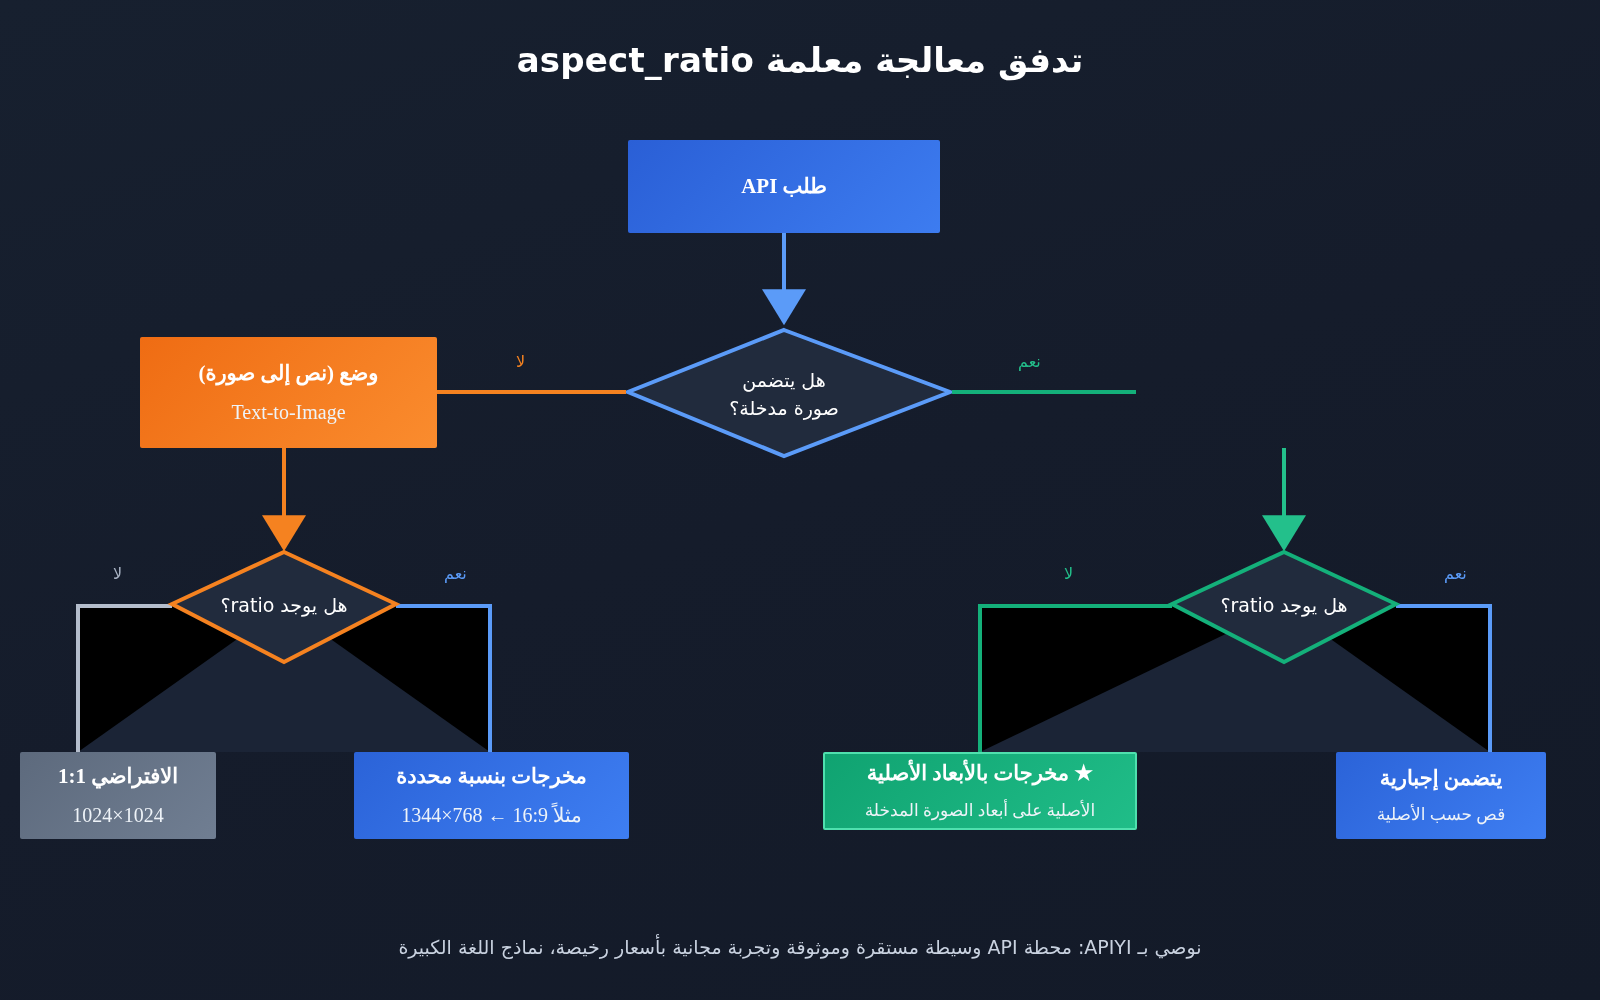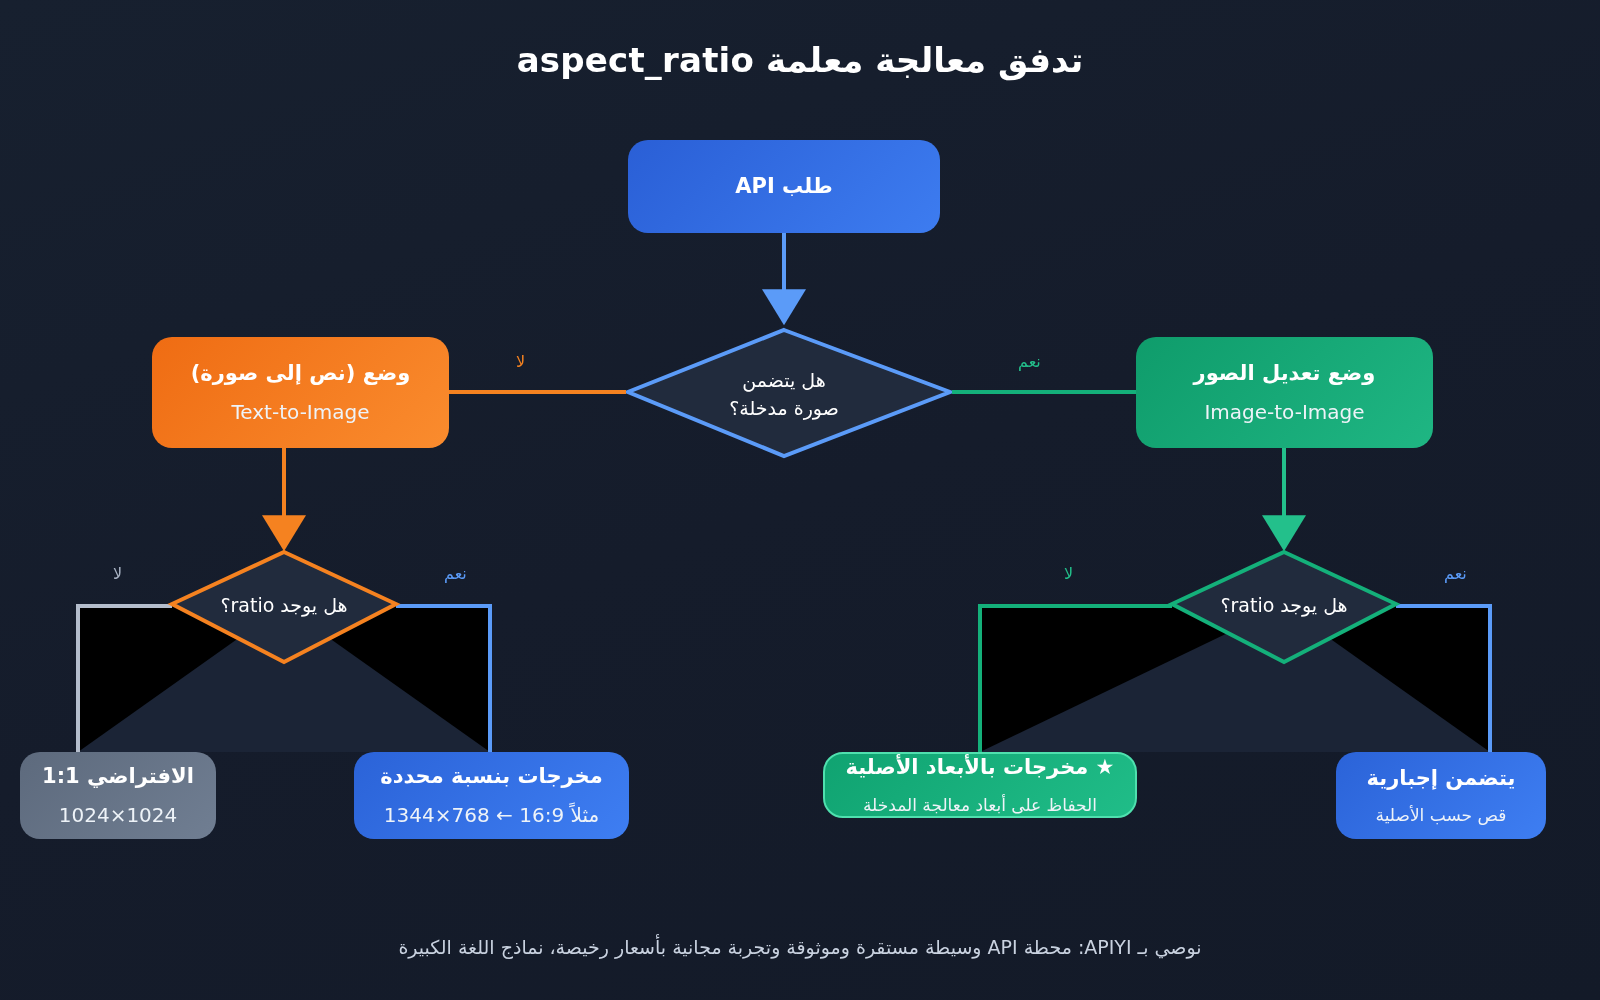--- a/index.html
+++ b/index.html
@@ -30,29 +30,29 @@
     bottom: 42px; left: 0; width: 1600px;
     text-align: center;
     color: #c9d2e0;
     font-size: 19px;
     direction: rtl;
   }
   svg#flow { position: absolute; top: 0; left: 0; }
 
   .nodebox {
     position: absolute;
-    border-radius: 20px;
+    border-radius: 2px;
     display: flex;
     flex-direction: column;
-    align-items: center;
     justify-content: center;
     direction: rtl;
     text-align: center;
     color: #ffffff;
     overflow: hidden;
+    font-family: Liberation Serif, serif;
   }
   .nb-title { font-size: 21px; font-weight: bold; line-height: 1.25; }
   .nb-sub   { font-size: 20px; font-weight: normal; line-height: 1.3; margin-top: 13px; color: #eef3f8; }
   .nb-sub.small { font-size: 17px; }
 
   .diamond-label {
     position: absolute;
     color: #ffffff;
     font-size: 19px;
     text-align: center;
@@ -159,49 +159,44 @@
   <div class="edge-label" style="left:444px; top:564px; color:#5b9bf8;">نعم</div>
 
   <div class="edge-label" style="left:1064px; top:564px; color:#23c08b;">لا</div>
   <div class="edge-label" style="left:1444px; top:564px; color:#5b9bf8;">نعم</div>
 
   <div class="nodebox" style="left:628px; top:140px; width:312px; height:93px;
               background:linear-gradient(135deg,#2a5fd6 0%,#3d7cf0 100%);">
     <div class="nb-title">طلب API</div>
   </div>
 
-  <div class="nodebox" style="left:152px; top:337px; width:297px; height:111px;
+  <div class="nodebox" style="left:140px; top:337px; width:297px; height:111px;
               background:linear-gradient(135deg,#ef6c13 0%,#fa8c2e 100%);">
     <div class="nb-title">وضع (نص إلى صورة)</div>
     <div class="nb-sub">Text-to-Image</div>
   </div>
 
-  <div class="nodebox" style="left:1136px; top:337px; width:297px; height:111px;
-              background:linear-gradient(135deg,#0f9c6b 0%,#1fb683 100%);">
-    <div class="nb-title">وضع تعديل الصور</div>
-    <div class="nb-sub">Image-to-Image</div>
-  </div>
 
   <div class="nodebox" style="left:20px; top:752px; width:196px; height:87px;
               background:linear-gradient(135deg,#5d6a7d 0%,#707e92 100%);">
     <div class="nb-title">الافتراضي 1:1</div>
     <div class="nb-sub">1024×1024</div>
   </div>
 
   <div class="nodebox" style="left:354px; top:752px; width:275px; height:87px;
               background:linear-gradient(135deg,#2b63d8 0%,#3e7ef2 100%);">
     <div class="nb-title">مخرجات بنسبة محددة</div>
     <div class="nb-sub">مثلاً 16:9 ← 768×1344</div>
   </div>
 
-  <div class="nodebox" style="left:823px; top:752px; width:314px; height:66px;
+  <div class="nodebox" style="left:823px; top:752px; width:314px; height:78px;
               background:linear-gradient(135deg,#10a371 0%,#20bd88 100%);
               border:2px solid #4fe0ae;">
     <div class="nb-title">★ مخرجات بالأبعاد الأصلية</div>
-    <div class="nb-sub small">الحفاظ على أبعاد معالجة المدخلة</div>
+    <div class="nb-sub small">الأصلية على أبعاد الصورة المدخلة</div>
   </div>
 
   <div class="nodebox" style="left:1336px; top:752px; width:210px; height:87px;
               background:linear-gradient(135deg,#2b63d8 0%,#3e7ef2 100%);">
     <div class="nb-title">يتضمن إجبارية</div>
     <div class="nb-sub small">قص حسب الأصلية</div>
   </div>
 
   <div id="footer-note">نوصي بـ APIYI: محطة API وسيطة مستقرة وموثوقة وتجربة مجانية بأسعار رخيصة، نماذج اللغة الكبيرة</div>
 

